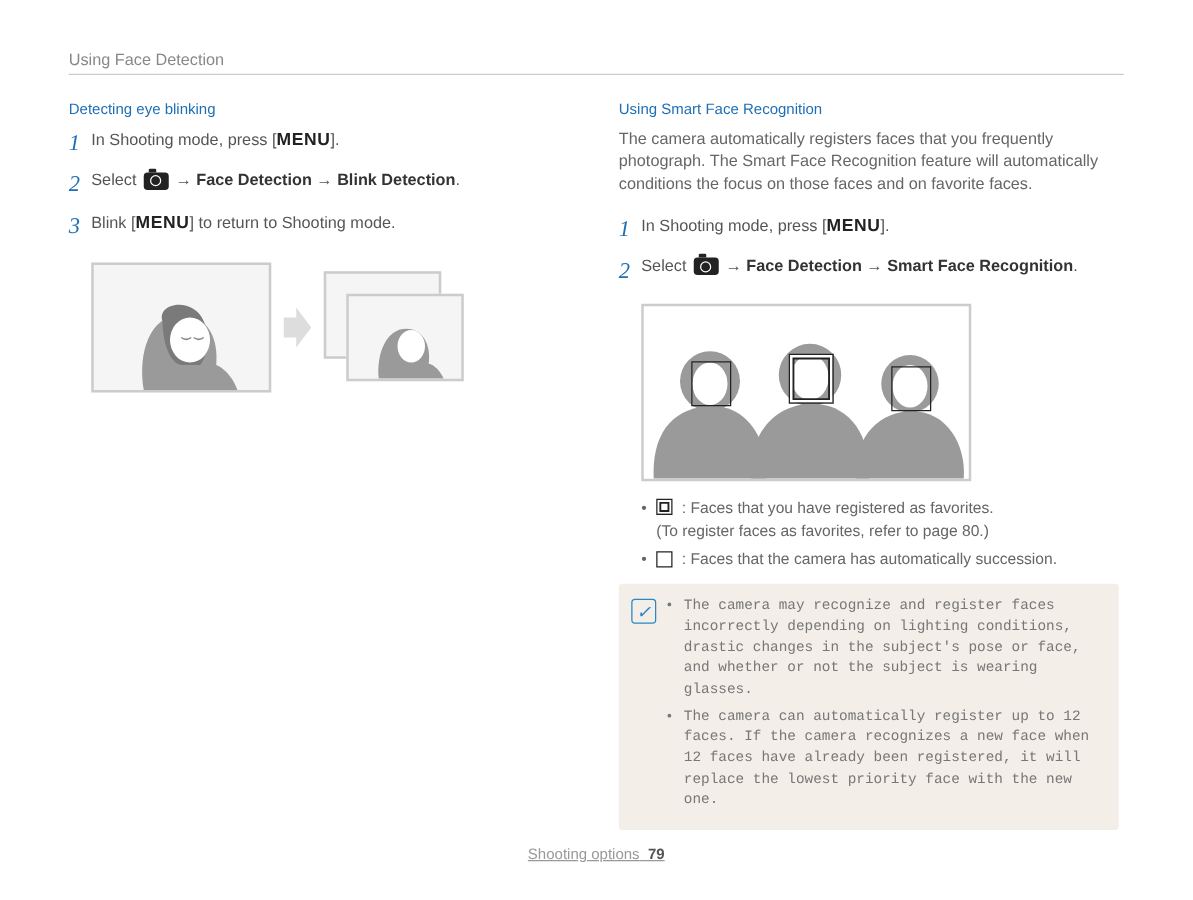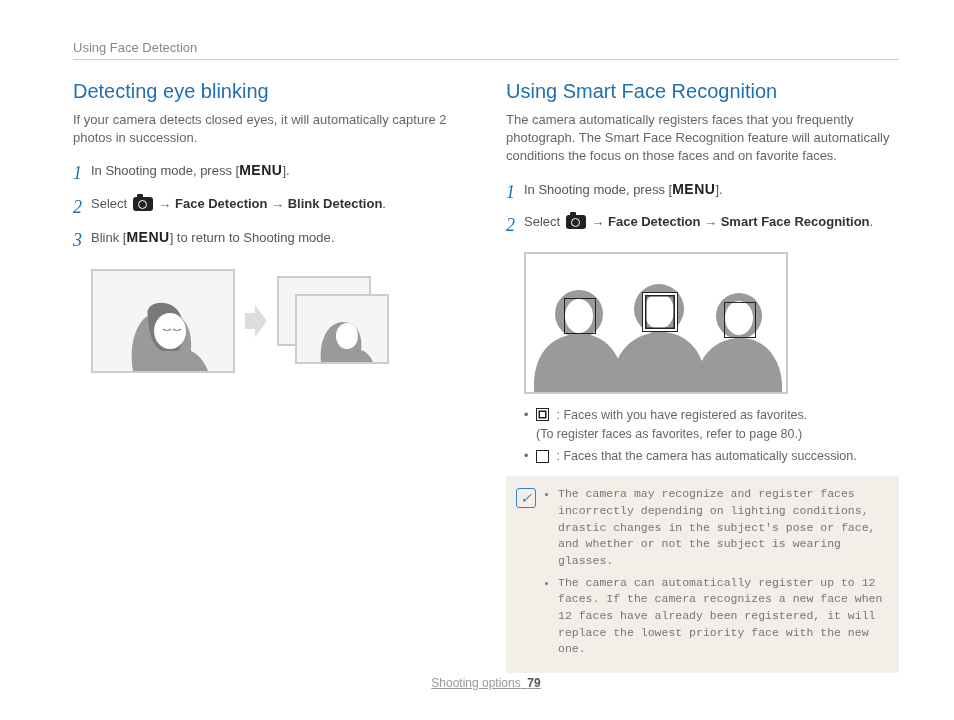--- a/index.html
+++ b/index.html
@@ -12,42 +12,41 @@
     color: #444;
     box-sizing: border-box;
     position: relative;
   }
   .page {
     padding: 40px 55px 30px 55px;
     display: flex;
     flex-direction: column;
     height: 100%;
     box-sizing: border-box;
-    margin-left: 18px;
   }
   .header-label {
     font-size: 13px;
     color: #888;
     margin-bottom: 4px;
   }
   .header-rule {
     border: none;
     border-top: 1px solid #ccc;
     margin: 0 0 20px 0;
   }
   .columns {
     display: flex;
     gap: 40px;
     flex: 1;
   }
   .col {
     width: 400px;
   }
   h2.section-title {
-    font-size: 20px;
+    font-size: 12px;
     font-weight: 400;
     color: #1f6fb5;
     margin: 0 0 8px 0;
   }
   .intro {
     font-size: 13px;
     color: #666;
     line-height: 1.4;
     margin: 0 0 14px 0;
   }
@@ -255,21 +254,20 @@
 
 <div class="page">
 
   <div class="header-label">Using Face Detection</div>
   <hr class="header-rule">
 
   <div class="columns">
 
     <div class="col">
       <h2 class="section-title">Detecting eye blinking</h2>
-      <p class="intro">If your camera detects closed eyes, it will automatically capture 2 photos in succession.</p>
 
       <div class="step">
         <span class="step-num">1</span>
         <span class="step-body">
           <span>In Shooting mode, press [</span><span class="menu-label">MENU</span><span>].</span>
         </span>
       </div>
 
       <div class="step">
         <span class="step-num">2</span>
@@ -352,21 +350,21 @@
         </svg>
         <div class="face-box" style="left:38px; top:44px; width:30px; height:34px;"></div>
         <div class="face-box double" style="left:116px; top:38px; width:34px; height:38px;"></div>
         <div class="face-box" style="left:198px; top:48px; width:30px; height:34px;"></div>
       </div>
 
       <div class="legend">
         <div class="row">
           <span class="dot">•</span>
           <div>
-            <span class="sq dbl"></span><span> : Faces with you have registered as favorites.</span><br>
+            <span class="sq dbl"></span><span> : Faces that you have registered as favorites.</span><br>
             <span>(To register faces as favorites, refer to page 80.)</span>
           </div>
         </div>
         <div class="row">
           <span class="dot">•</span>
           <div>
             <span class="sq"></span><span> : Faces that the camera has automatically succession.</span>
           </div>
         </div>
       </div>

